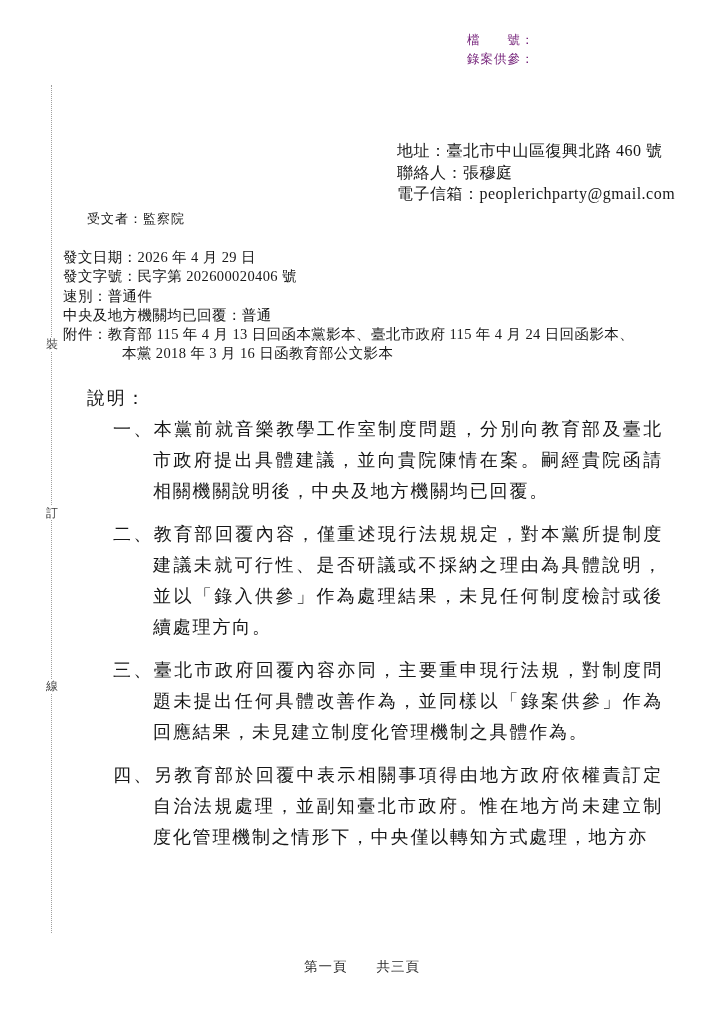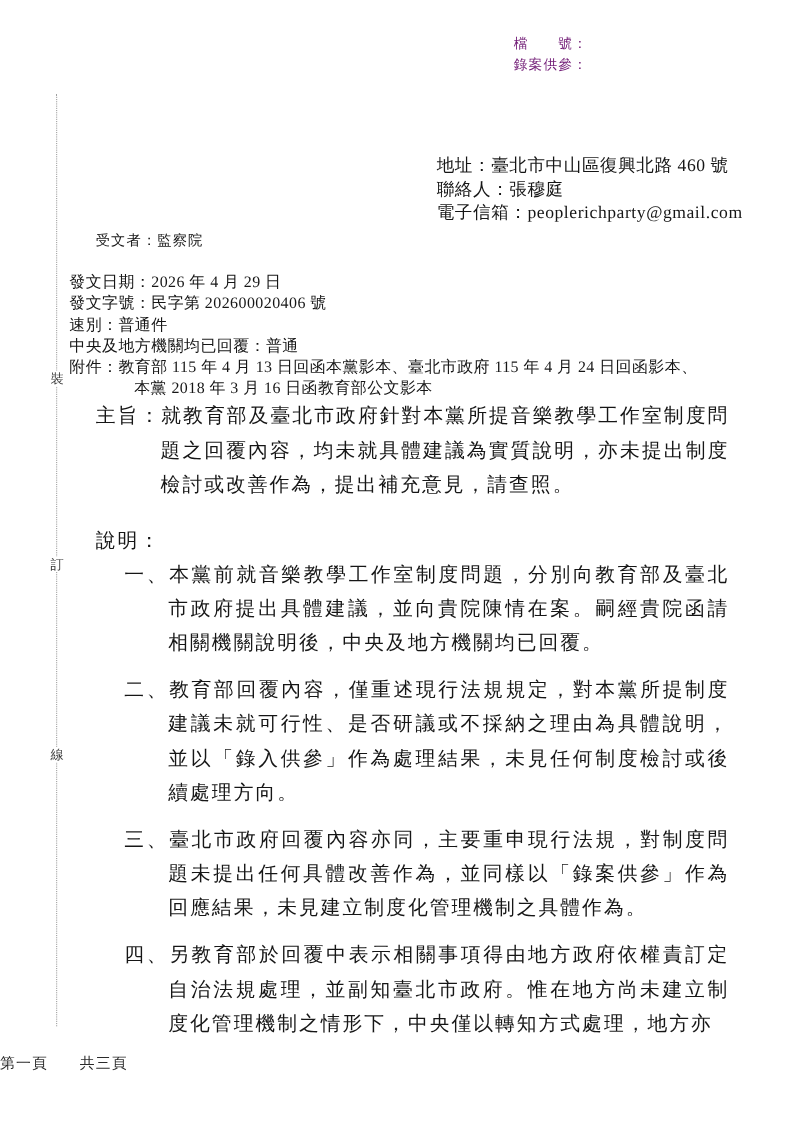--- a/index.html
+++ b/index.html
@@ -115,20 +115,21 @@
     margin-bottom: 12px;
     text-align: justify;
   }
   .item:last-child { margin-bottom: 0; }
   
   .footer {
     position: absolute;
     left: 0;
     top: 958px;
     width: 724px;
+    text-align: center;
     font-size: 13.5px;
     letter-spacing: 1px;
     color: #2a2a2a;
   }
 </style>
 </head>
 <body>
 
 <div class="page">
 
@@ -155,21 +156,20 @@
     <div>發文日期：2026 年 4 月 29 日</div>
     <div>發文字號：民字第 202600020406 號</div>
     <div>速別：普通件</div>
     <div>中央及地方機關均已回覆：普通</div>
     <div>附件：教育部 115 年 4 月 13 日回函本黨影本、臺北市政府 115 年 4 月 24 日回函影本、</div>
     <div class="attach-line2">本黨 2018 年 3 月 16 日函教育部公文影本</div>
   </div>
 
   <div class="body">
 
-    <div class="subject"><span>主旨：</span><span>就教育部及臺北市政府針對本黨所提音樂教學工作室制度問題之回覆內容，均未就具體建議為實質說明，亦未提出制度檢討或改善作為，提出補充意見，請查照。</span></div>
 
     <div class="explain-label">說明：</div>
 
     <div class="items">
       <div class="item"><span>一、</span><span>本黨前就音樂教學工作室制度問題，分別向教育部及臺北市政府提出具體建議，並向貴院陳情在案。嗣經貴院函請相關機關說明後，中央及地方機關均已回覆。</span></div>
       <div class="item"><span>二、</span><span>教育部回覆內容，僅重述現行法規規定，對本黨所提制度建議未就可行性、是否研議或不採納之理由為具體說明，並以「錄入供參」作為處理結果，未見任何制度檢討或後續處理方向。</span></div>
       <div class="item"><span>三、</span><span>臺北市政府回覆內容亦同，主要重申現行法規，對制度問題未提出任何具體改善作為，並同樣以「錄案供參」作為回應結果，未見建立制度化管理機制之具體作為。</span></div>
       <div class="item"><span>四、</span><span>另教育部於回覆中表示相關事項得由地方政府依權責訂定自治法規處理，並副知臺北市政府。惟在地方尚未建立制度化管理機制之情形下，中央僅以轉知方式處理，地方亦</span></div>
     </div>
 

